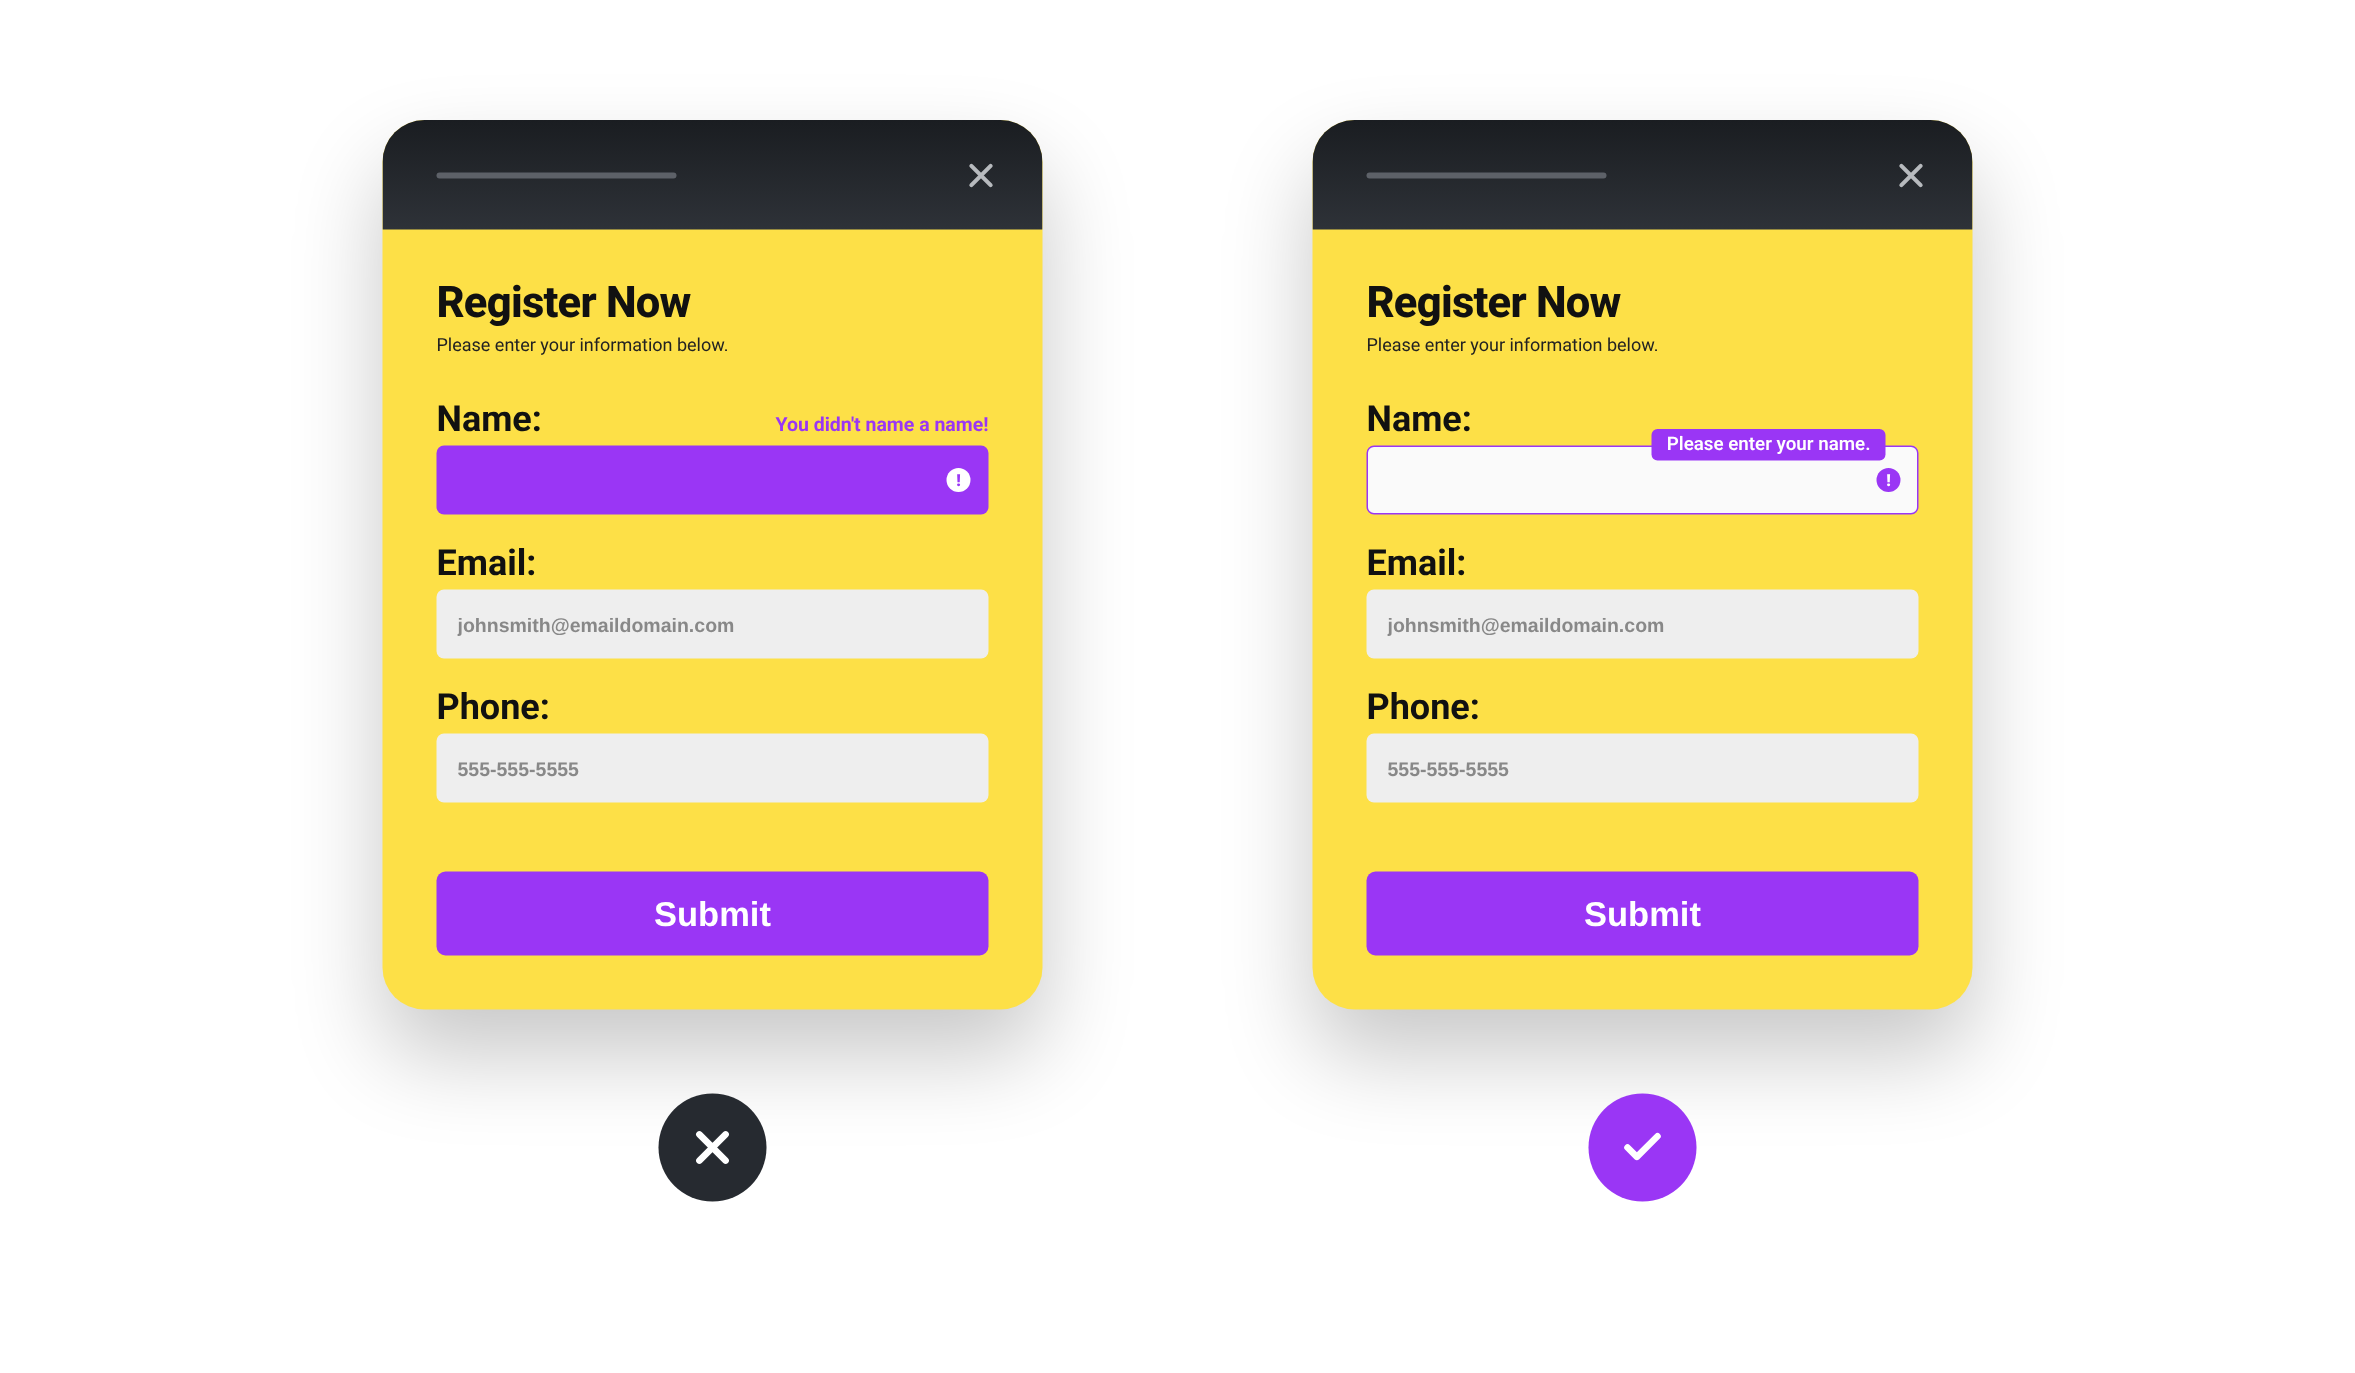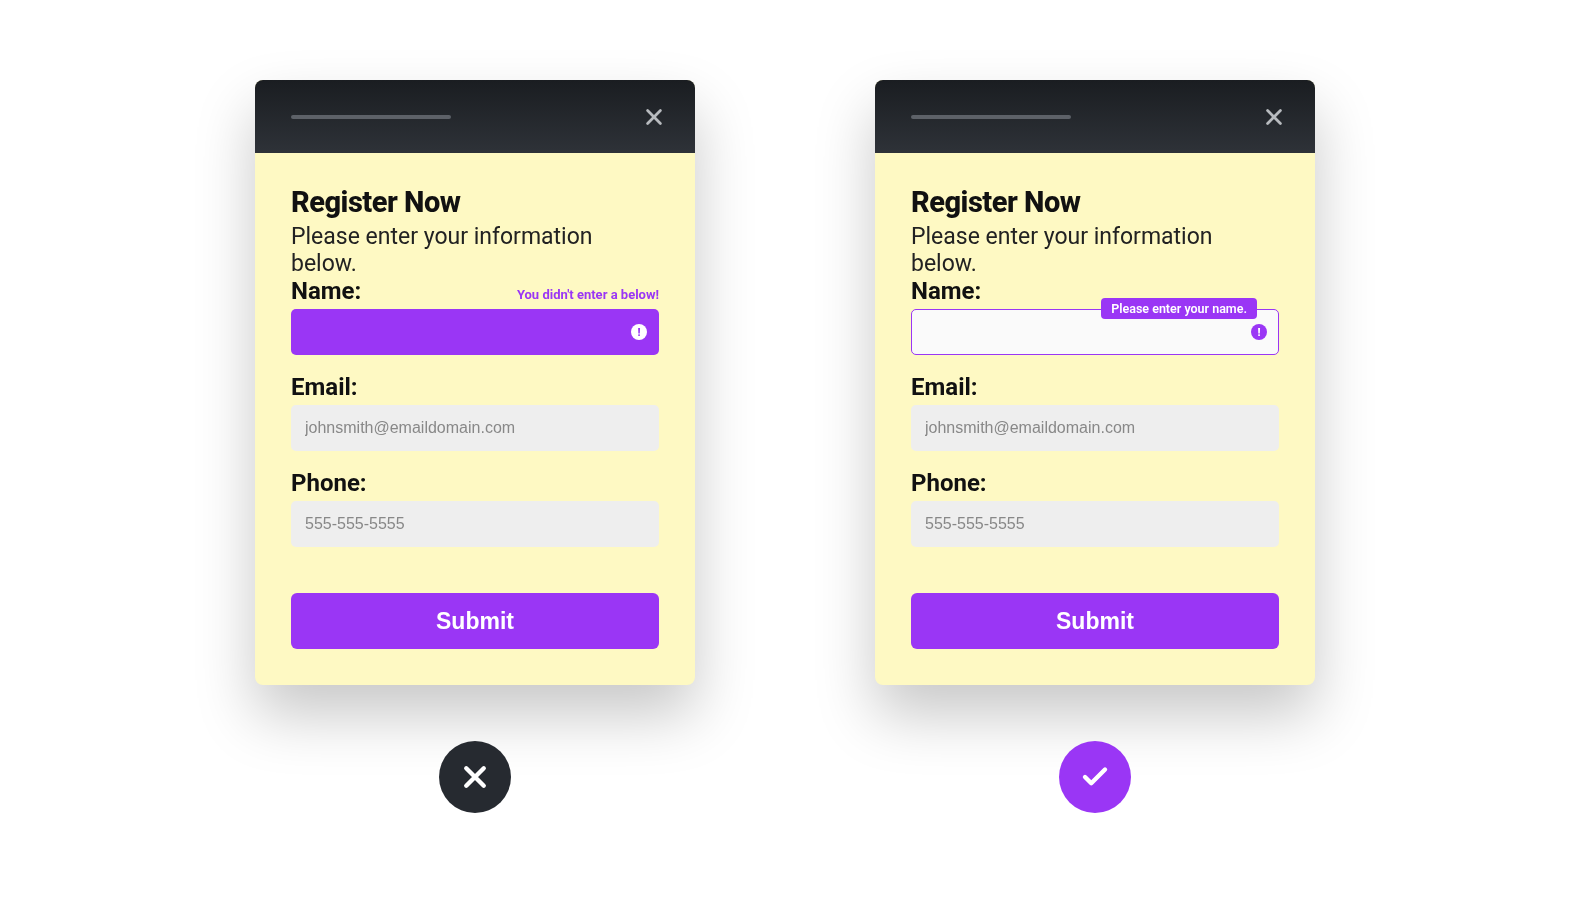--- a/index.html
+++ b/index.html
@@ -12,22 +12,22 @@
     }
     .stage {
       display: flex;
       justify-content: center;
       gap: 180px;
       padding-top: 80px;
     }
     .example { position: relative; }
     .card {
       width: 440px;
-      background: #fef9c3;
-      border-radius: 8px;
+      background: #fde047;
+      border-radius: 28px;
       box-shadow: 0 30px 60px rgba(0,0,0,0.22);
       overflow: hidden;
     }
     .card-header {
       height: 73px;
       background: linear-gradient(#1a1d21, #2e3238);
       display: flex;
       align-items: center;
       justify-content: space-between;
       padding: 0 30px 0 36px;
@@ -48,22 +48,23 @@
       padding: 32px 36px 36px 36px;
     }
     .title {
       font-size: 29px;
       font-weight: 800;
       color: #111;
       letter-spacing: -0.5px;
       margin-bottom: 4px;
     }
     .subtitle {
-      font-size: 23px;
+      font-size: 12px;
       color: #222;
+      margin-bottom: 28px;
     }
     .field { position: relative; margin-bottom: 18px; }
     .label-row {
       display: flex;
       align-items: baseline;
       justify-content: space-between;
       margin-bottom: 4px;
     }
     .field-label {
       font-size: 24px;
@@ -74,24 +75,25 @@
       font-size: 13px;
       font-weight: 700;
       color: #9a36f5;
     }
     .input {
       width: 100%;
       height: 46px;
       border-radius: 5px;
       border: none;
       padding: 0 20px 0 14px;
-      font-size: 16px;
+      font-size: 13px;
       background: #eeeeee;
       color: #333;
       position: relative;
+      font-weight: bold;
     }
     .input.filled-purple {
       background: #9a36f5;
     }
     .input.outlined {
       background: #fafafa;
       border: 1px solid #9a36f5;
     }
     .input::placeholder {
       color: #888;
@@ -171,21 +173,21 @@
             </svg>
         </span>
       </div>
       <div class="card-body">
         <h2 class="title">Register Now</h2>
         <p class="subtitle">Please enter your information below.</p>
 
         <div class="field">
           <div class="label-row">
             <span class="field-label">Name:</span>
-            <span class="err-inline">You didn't enter a below!</span>
+            <span class="err-inline">You didn't name a name!</span>
           </div>
           <div class="input-wrap">
             <input class="input filled-purple" value="" style="">
             <span class="alert-badge white-on-purple">!</span>
           </div>
         </div>
 
         <div class="field">
           <div class="label-row">
             <span class="field-label">Email:</span>

